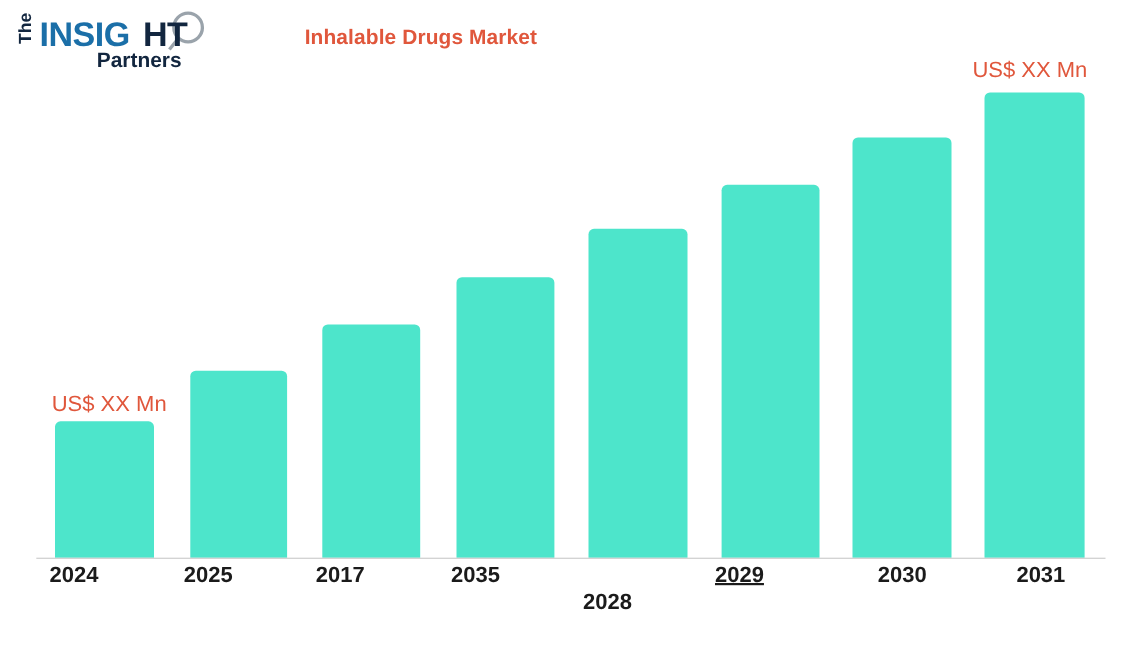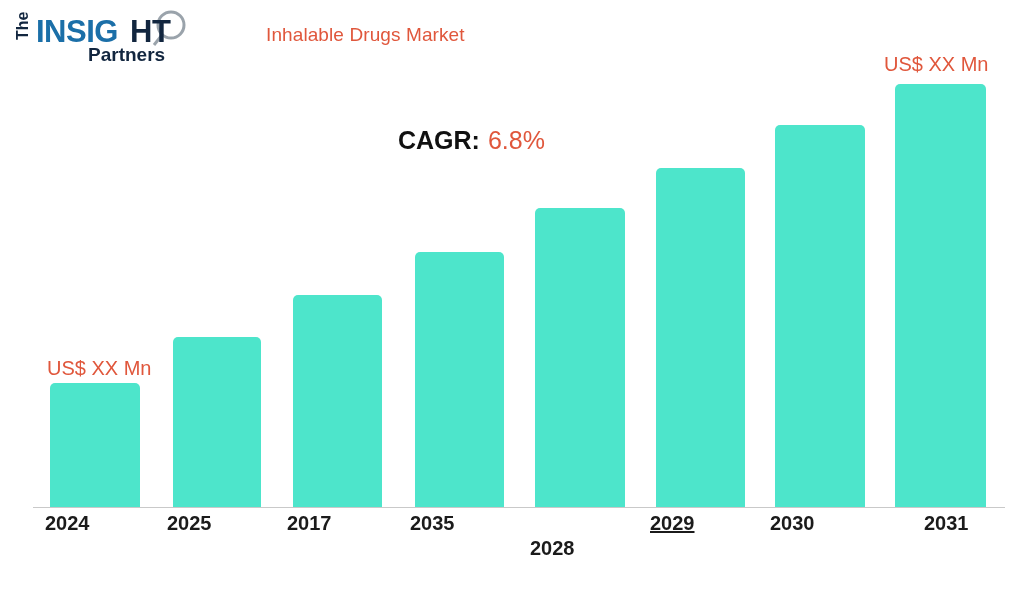--- a/index.html
+++ b/index.html
@@ -24,26 +24,27 @@
     left: 14px;
     top: 8px;
     width: 190px;
     height: 60px;
   }
   #logo svg { display: block; }
 
   
   #chart-title {
     position: absolute;
-    left: 266px;
+    left: 277px;
     top: 24px;
     font-size: 19px;
     letter-spacing: 0.1px;
     color: #e0573c;
     white-space: nowrap;
+    font-weight: bold;
   }
 
   
   #cagr-block {
     position: absolute;
     left: 398px;
     top: 126px;
     font-size: 25px;
     font-weight: bold;
     white-space: nowrap;
@@ -121,44 +122,41 @@
       <text x="22" y="34" font-family="'Liberation Sans', sans-serif" font-size="31" font-weight="bold" fill="#1b6fa8" letter-spacing="-0.5">INSIG</text>
 
       <text x="116" y="34" font-family="'Liberation Sans', sans-serif" font-size="31" font-weight="bold" fill="#12263f" letter-spacing="-0.5">HT</text>
 
       <text x="74" y="53" font-family="'Liberation Sans', sans-serif" font-size="19" font-weight="bold" fill="#12263f">Partners</text>
     </svg>
   </div>
 
   <div id="chart-title">Inhalable Drugs Market</div>
 
-  <div id="cagr-block">
-    <span id="cagr-label">CAGR:</span><span id="cagr-value">6.8%</span>
-  </div>
 
   <div id="plot">
 
     <div class="bar" style="left:50px;  width:90px; height:124px;"></div>
     <div class="bar" style="left:173px; width:88px; height:170px;"></div>
     <div class="bar" style="left:293px; width:89px; height:212px;"></div>
     <div class="bar" style="left:415px; width:89px; height:255px;"></div>
     <div class="bar" style="left:535px; width:90px; height:299px;"></div>
     <div class="bar" style="left:656px; width:89px; height:339px;"></div>
     <div class="bar" style="left:775px; width:90px; height:382px;"></div>
     <div class="bar" style="left:895px; width:91px; height:423px;"></div>
 
     <div id="axis-line"></div>
 
     <div class="tick-label" style="left:45px; width:100px;">2024</div>
     <div class="tick-label" style="left:167px; width:100px;">2025</div>
     <div class="tick-label" style="left:287px; width:100px;">2017</div>
     <div class="tick-label" style="left:410px; width:100px;">2035</div>
     <div class="tick-label" style="left:530px; width:100px;margin-top:25px;">2028</div>
     <div class="tick-label" style="left:650px; width:100px;text-decoration:underline;">2029</div>
-    <div class="tick-label" style="left:770px; width:100px;">2030</div>
+    <div class="tick-label" style="left:798px; width:100px;">2030</div>
     <div class="tick-label" style="left:924px; width:100px;">2031</div>
 
     <div class="value-label" id="label-first">US$ XX Mn</div>
     <div class="value-label" id="label-last">US$ XX Mn</div>
   </div>
 
 
 </div>
 
 </body></html>

